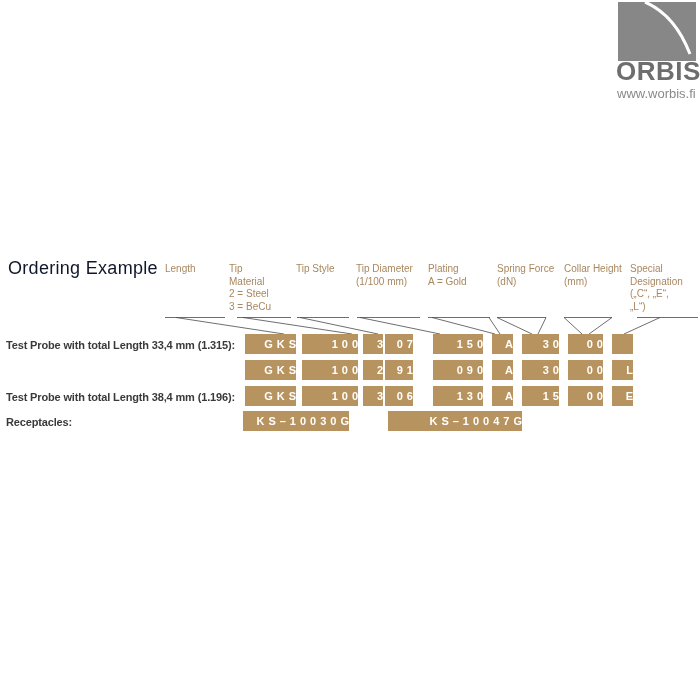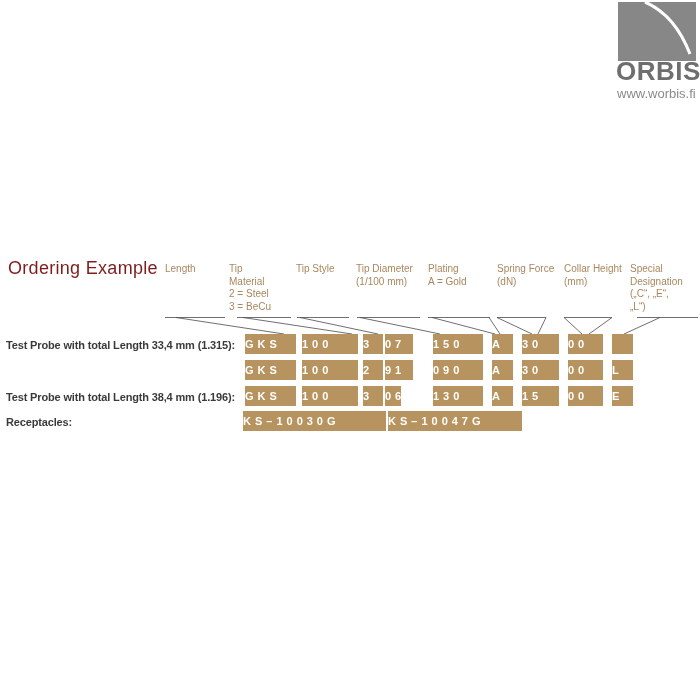--- a/index.html
+++ b/index.html
@@ -8,30 +8,30 @@
     font-family:"Liberation Sans", sans-serif; overflow:hidden;
   }
   
   .logo-square { position:absolute; left:618px; top:2px; width:78px; height:59px; background:#878787; }
   .logo-square svg { display:block; width:78px; height:59px; }
   .brand { position:absolute; left:616px; top:57px; width:84px; font-size:26px; font-weight:bold;
            color:#6e6e6e; letter-spacing:0.5px; line-height:28px; }
   .site  { position:absolute; left:617px; top:86px; font-size:13px; color:#8a8a8a; }
   
   .heading { position:absolute; left:8px; top:258px; margin:0; font-size:18px; font-weight:normal;
-             color:#7f1d1d; letter-spacing:0.3px; }
+             color:#0f172a; letter-spacing:0.3px; }
   .colhead { position:absolute; top:263px; font-size:10px; line-height:12.5px; color:#a9875f;
              white-space:pre-line; width:70px; }
   
   .lines { position:absolute; left:0; top:0; width:700px; height:700px; pointer-events:none; }
   
   .rowlabel { position:absolute; left:6px; width:240px; font-size:11px; font-weight:bold;
               color:#3a3a3a; line-height:16px; letter-spacing:-0.15px; }
   .box { position:absolute; height:20px; background:#b7935f; color:#ffffff; font-weight:bold;
-         font-size:11px; line-height:20px; text-align:left; letter-spacing:4px; }
+         font-size:11px; line-height:20px; text-align:right; letter-spacing:4px; }
   .box span { display:inline-block; margin-right:-4px; }
 </style>
 </head>
 <body>
 
 <div class="canvas">
 
   <div class="logo-square">
     <svg viewBox="0 0 78 59">
       <path d="M 27 0 Q 57 13 72 52" fill="none" stroke="#ffffff" stroke-width="3"></path>
@@ -103,23 +103,23 @@
   <div class="box" style="left:385px;top:360px;width:28px"><span>91</span></div>
   <div class="box" style="left:433px;top:360px;width:50px"><span>090</span></div>
   <div class="box" style="left:492px;top:360px;width:21px"><span>A</span></div>
   <div class="box" style="left:522px;top:360px;width:37px"><span>30</span></div>
   <div class="box" style="left:568px;top:360px;width:35px"><span>00</span></div>
   <div class="box" style="left:612px;top:360px;width:21px"><span>L</span></div>
 
   <div class="box" style="left:245px;top:386px;width:51px"><span>GKS</span></div>
   <div class="box" style="left:302px;top:386px;width:56px"><span>100</span></div>
   <div class="box" style="left:363px;top:386px;width:20px"><span>3</span></div>
-  <div class="box" style="left:385px;top:386px;width:16px"><span>06</span></div>
+  <div class="box" style="left:385px;top:386px;width:28px"><span>06</span></div>
   <div class="box" style="left:433px;top:386px;width:50px"><span>130</span></div>
   <div class="box" style="left:492px;top:386px;width:21px"><span>A</span></div>
   <div class="box" style="left:522px;top:386px;width:37px"><span>15</span></div>
   <div class="box" style="left:568px;top:386px;width:35px"><span>00</span></div>
   <div class="box" style="left:612px;top:386px;width:21px"><span>E</span></div>
 
-  <div class="box" style="left:243px;top:411px;width:143px"><span>KS–10030G</span></div>
+  <div class="box" style="left:243px;top:411px;width:106px"><span>KS–10030G</span></div>
   <div class="box" style="left:388px;top:411px;width:134px"><span>KS–10047G</span></div>
 
 </div>
 
 </body></html>

